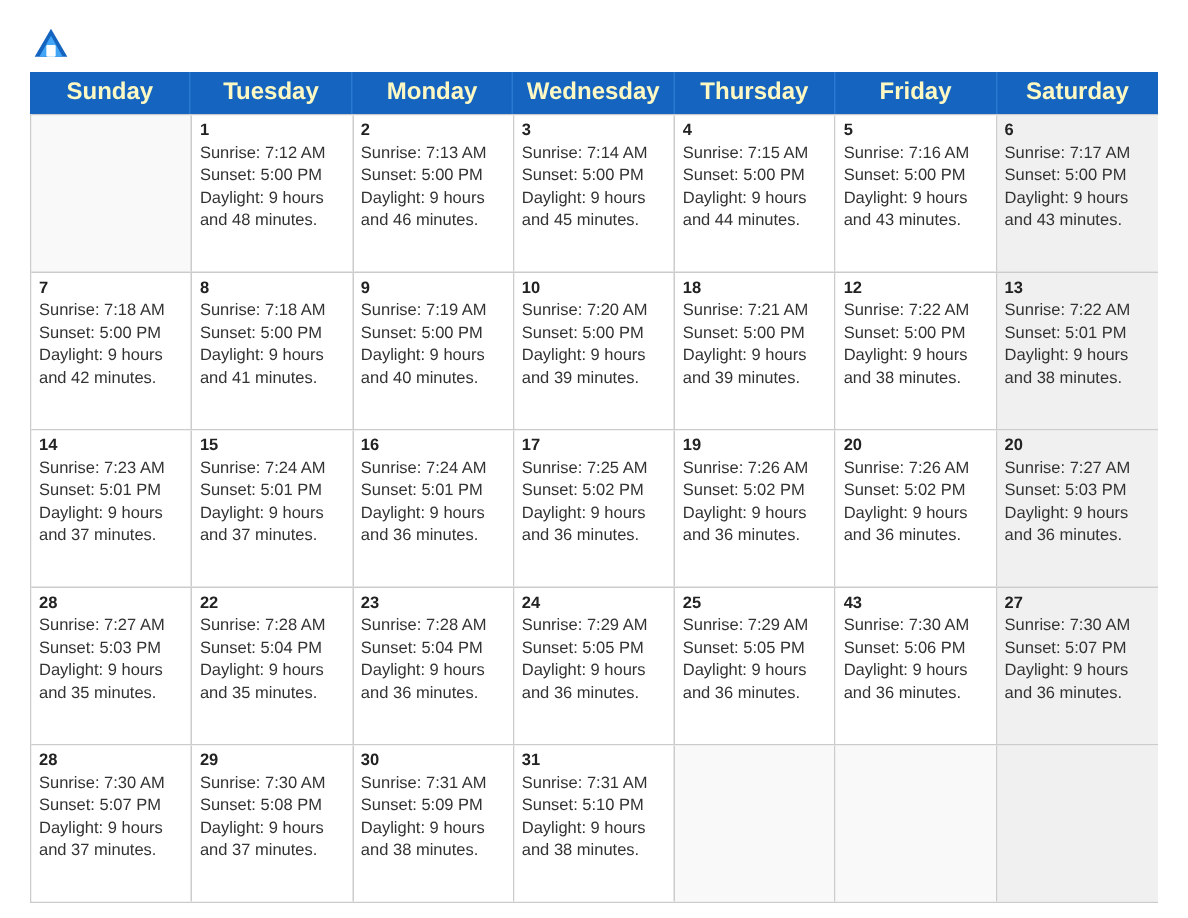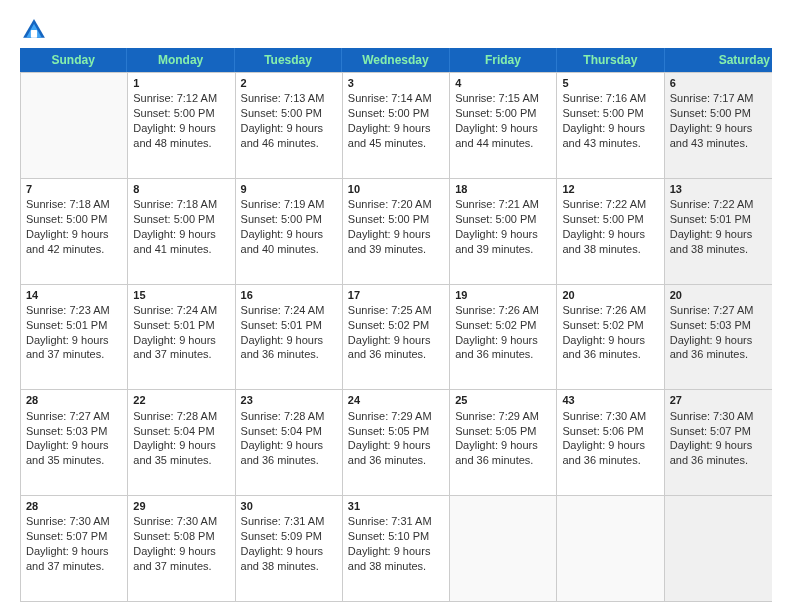--- a/index.html
+++ b/index.html
@@ -64,28 +64,28 @@
       flex: 1;
       display: flex;
       flex-direction: column;
     }
     .cal-header {
       display: grid;
       grid-template-columns: repeat(7, 1fr);
       background: #1565c0;
     }
     .cal-header-cell {
-      color: #86efac;
-      font-size: 12px;
+      color: #fef9c3;
+      font-size: 16px;
       font-weight: bold;
       text-align: center;
       padding: 5px 2px;
       border-right: 1px solid #2979d0;
     }
-    .cal-header-cell:last-child { border-right: none; text-align: right; }
+    .cal-header-cell:last-child { border-right: none; }
     .cal-body {
       display: flex;
       flex-direction: column;
       flex: 1;
       border-left: 1px solid #ccc;
       border-bottom: 1px solid #ccc;
     }
     .cal-week {
       display: grid;
       grid-template-columns: repeat(7, 1fr);
@@ -136,25 +136,25 @@
     </div>
     <div class="title-block">
       <div class="month-title"></div>
       <div class="location"></div>
     </div>
   </div>
 
   <div class="calendar">
     <div class="cal-header" id="cal-header">
         <div class="cal-header-cell">Sunday</div>
+        <div class="cal-header-cell">Tuesday</div>
         <div class="cal-header-cell">Monday</div>
-        <div class="cal-header-cell">Tuesday</div>
         <div class="cal-header-cell">Wednesday</div>
+        <div class="cal-header-cell">Thursday</div>
         <div class="cal-header-cell">Friday</div>
-        <div class="cal-header-cell">Thursday</div>
         <div class="cal-header-cell">Saturday</div>
       </div>
     <div class="cal-body" id="cal-body">
         <div class="cal-week">
           <div class="cal-cell empty"></div>
           <div class="cal-cell">
             <span class="day-number">1</span>
             <div class="cell-info">Sunrise: 7:12 AM<br>Sunset: 5:00 PM<br>Daylight: 9 hours and 48 minutes.</div>
           </div>
           <div class="cal-cell">

